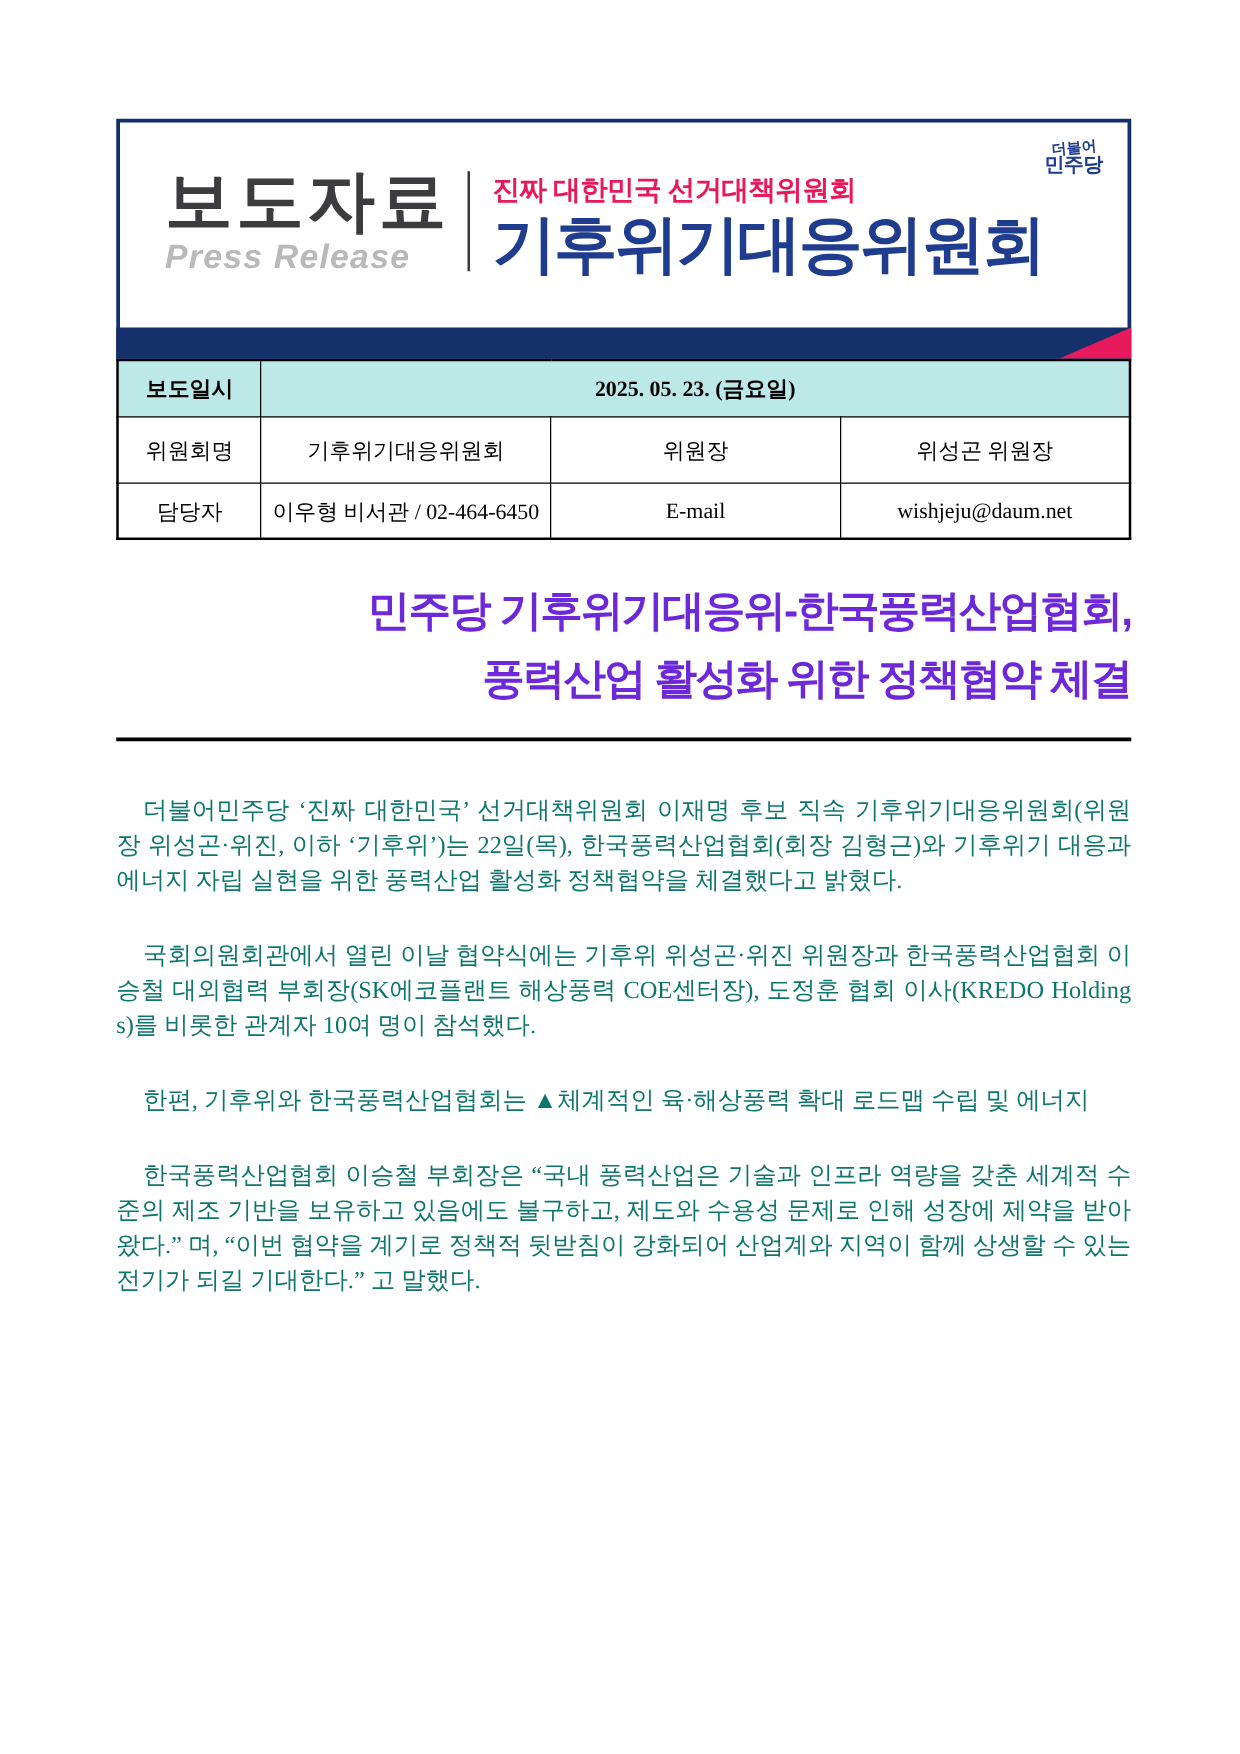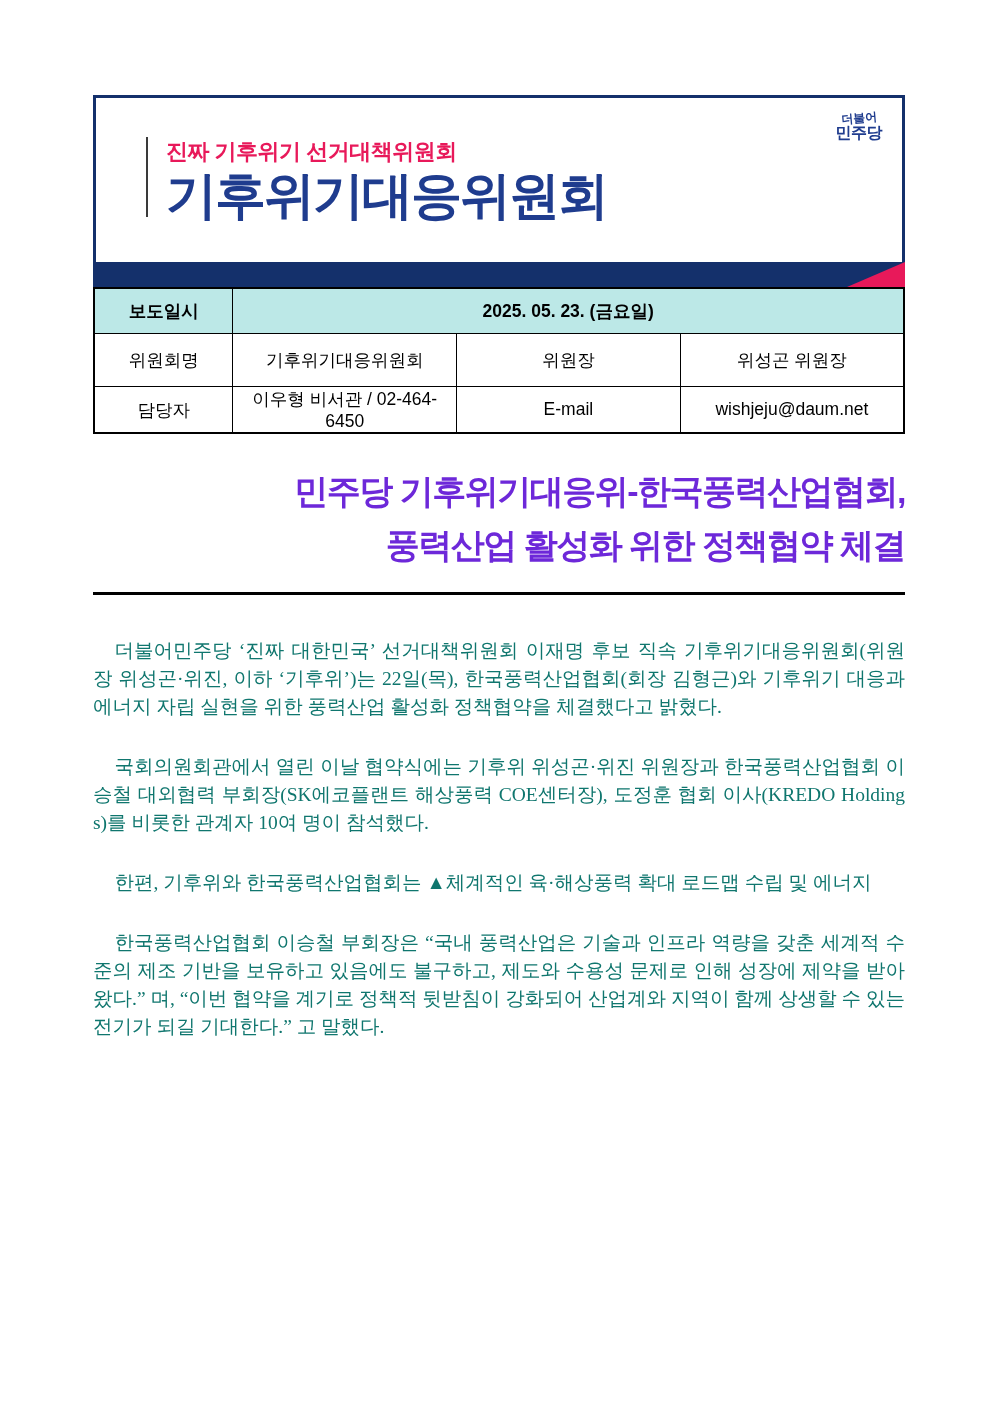--- a/index.html
+++ b/index.html
@@ -19,21 +19,21 @@
   .party-logo{position:absolute;top:14px;right:20px;text-align:center;color:#1f3c8e;line-height:1;}
   .party-small{font-size:12px;font-weight:700;transform:rotate(-5deg);margin-bottom:1px;}
   .party-name{font-size:16px;font-weight:900;letter-spacing:-0.5px;}
   .hdr-bar{position:absolute;left:-3px;right:-3px;bottom:-3px;height:25px;background:#14306b;}
   .hdr-triangle{position:absolute;right:0;bottom:0;width:58px;height:25px;background:#e8195a;
     clip-path:polygon(100% 0,100% 100%,0 100%);}
 
   
   .info-table{width:100%;border-collapse:collapse;border:2px solid #000;table-layout:fixed;}
   .info-table td{border:1.5px solid #000;text-align:center;vertical-align:middle;
-    font-size:17.5px;padding:0 16px;}
+    font-size:17.5px;padding:0 4px;font-family:Liberation Serif, serif;}
   .col1{width:13%;} .col2{width:36%;} .col3{width:15.5%;} .col4{width:35.5%;margin-left:28px;}
   .row-date td{background:#bce8e7;font-weight:700;height:44px;}
   .row-mid td{height:52px;} .row-low td{height:43px;}
 
   
   .press-title{margin:30px 0 0;text-align:right;color:#6d28d9;font-size:34px;font-weight:900;
     line-height:54px;letter-spacing:-1.5px;}
   .title-rule{border:none;border-top:3px solid #000;margin:20px 0 0;}
 
   
@@ -41,23 +41,27 @@
   .body-text p{font-family:"Liberation Serif","DejaVu Serif",serif;font-size:19.5px;line-height:28px;
     text-align:justify;text-indent:1.1em;margin:0 0 32px;word-break:break-all;color:#0f766e;}
   .body-text p:last-child{margin-bottom:0;}
 </style>
 </head>
 <body>
 
 <div class="page">
 
   <div class="header-box">
+    <div class="hdr-left">
+      <div class="hdr-logo">보도자료</div>
+      <div class="hdr-sub">Press Release</div>
+    </div>
     <div class="hdr-divider"></div>
     <div class="hdr-right">
-      <div class="hdr-slogan">진짜 기후위기 선거대책위원회</div>
+      <div class="hdr-slogan">진짜 대한민국 선거대책위원회</div>
       <div class="hdr-committee">기후위기대응위원회</div>
     </div>
     <div class="party-logo">
       <div class="party-small">더불어</div>
       <div class="party-name">민주당</div>
     </div>
     <div class="hdr-bar">
       <div class="hdr-triangle"></div>
     </div>
   </div>

